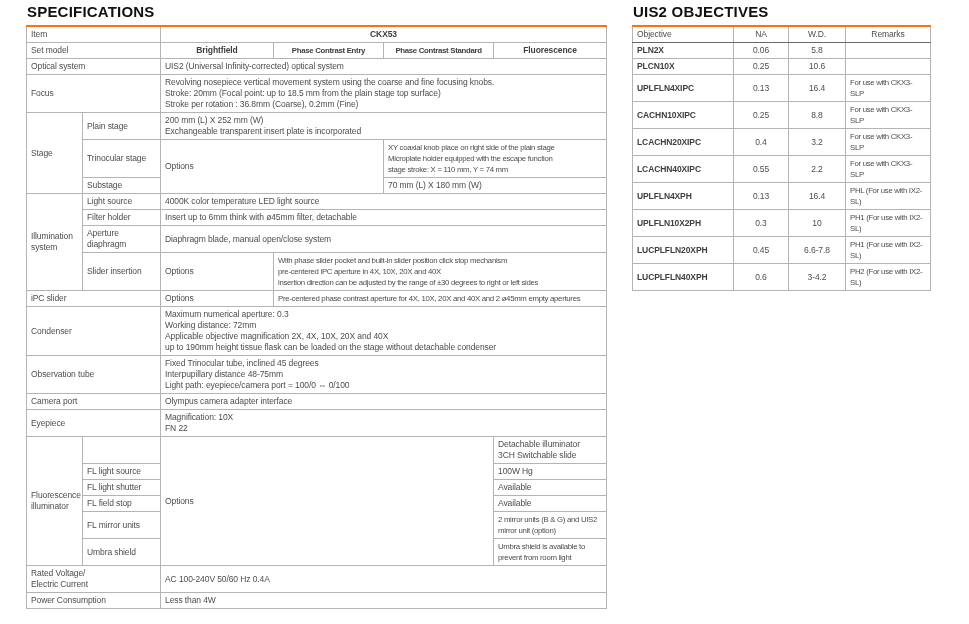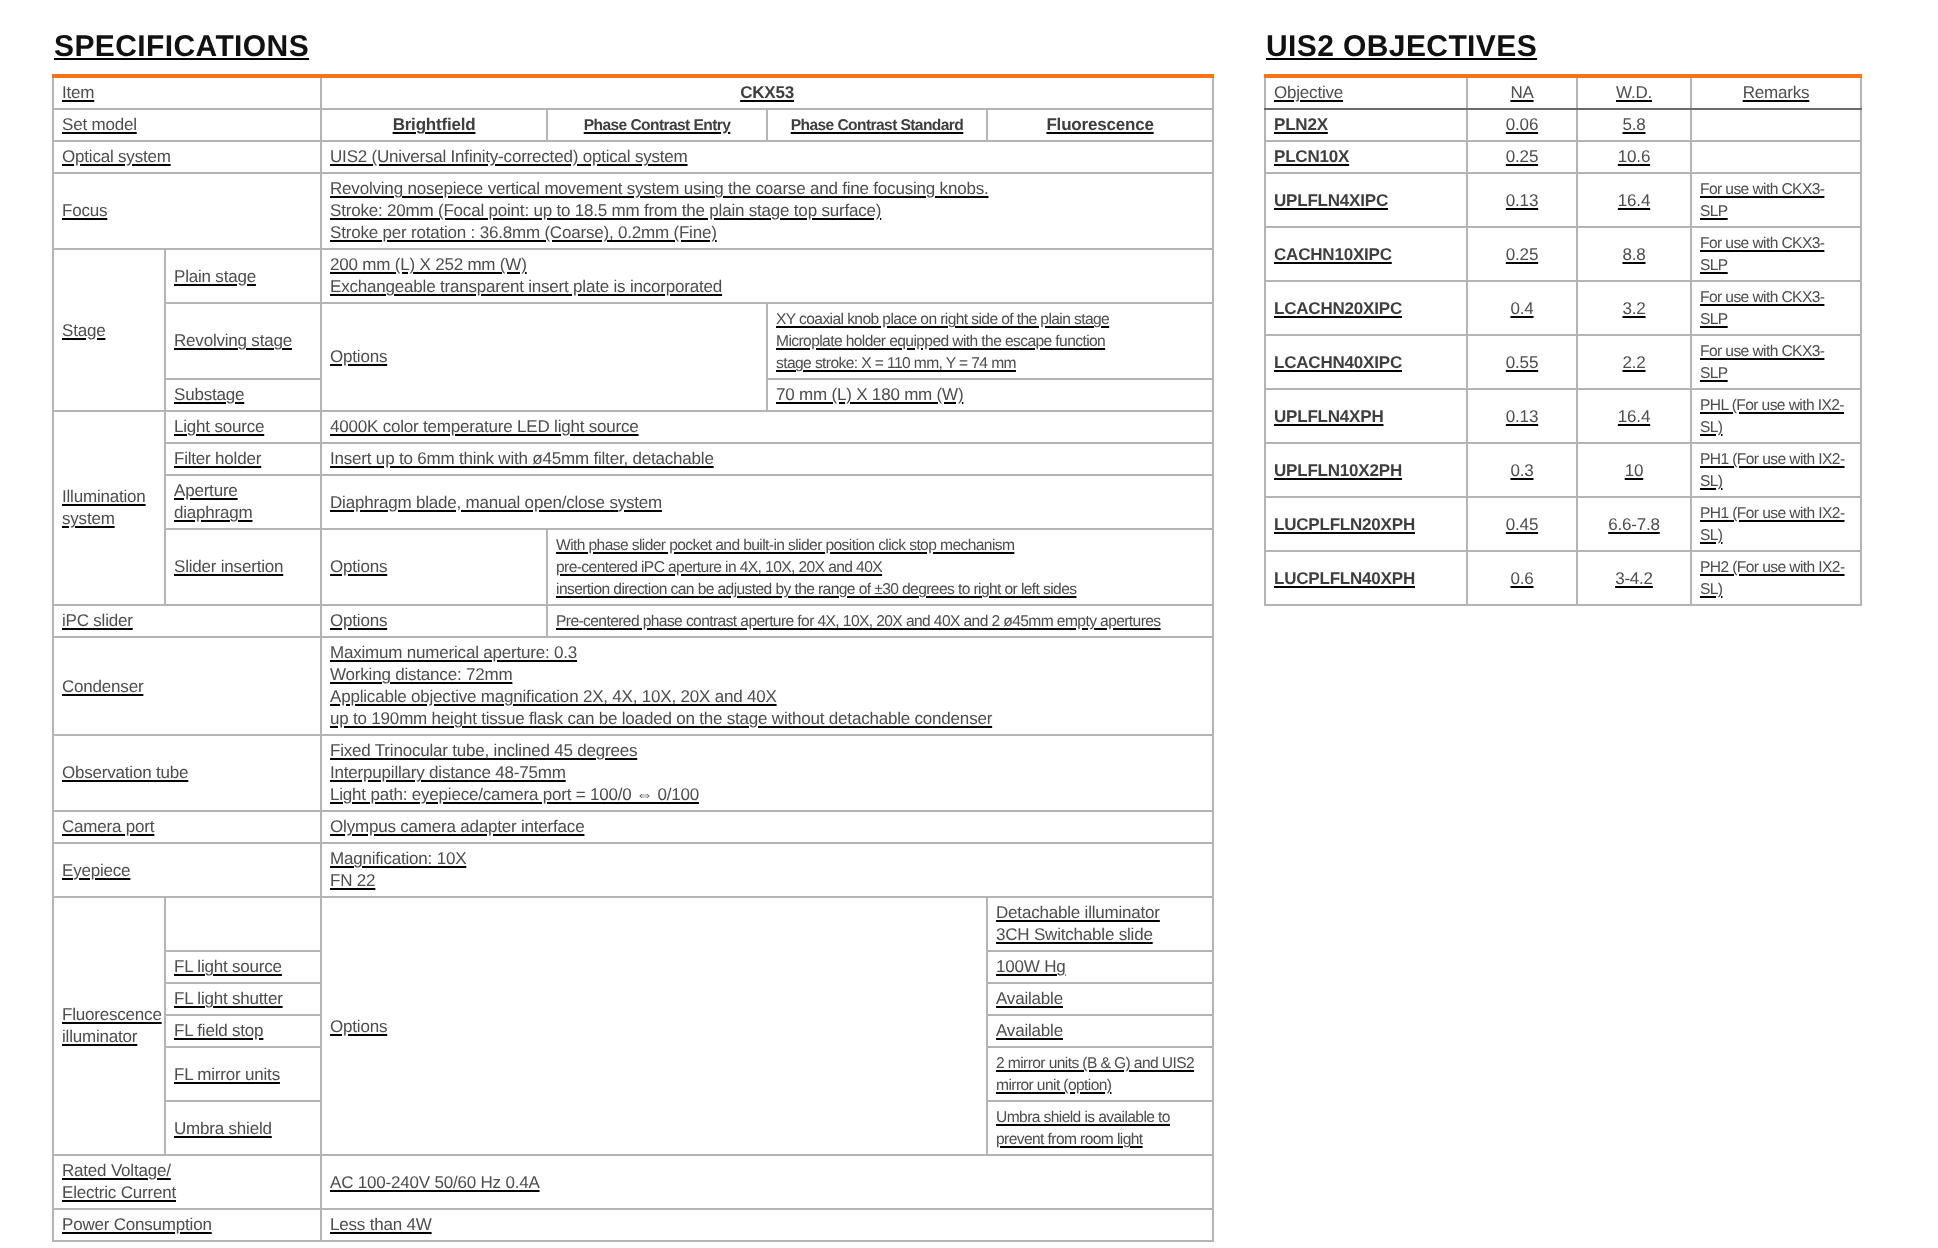--- a/index.html
+++ b/index.html
@@ -4,21 +4,21 @@
 <style>
   * { box-sizing: border-box; }
   html, body { margin: 0; padding: 0; }
   body {
     width: 969px; height: 624px;
     background: #ffffff;
     font-family: "Liberation Sans", sans-serif;
     position: relative;
     overflow: hidden;
   }
-  .block { position: absolute; top: 15px; text-decoration: underline; }
+  .block { position: absolute; top: 3px; }
   .spec-block { left: 26px; width: 580px; }
   .obj-block  { left: 632px; width: 298px; }
   .title {
     font-size: 15px; font-weight: bold; color: #111;
     margin: 0 0 5px 1px; letter-spacing: 0.2px;
   }
   table { border-collapse: collapse; width: 100%; table-layout: fixed; }
   td {
     border: 1px solid #b4b4b4;
     padding: 2px 4px;
@@ -78,21 +78,21 @@
 Stroke per rotation : 36.8mm (Coarse), 0.2mm (Fine)</td>
     </tr>
 
     <tr>
       <td rowspan="3">Stage</td>
       <td>Plain stage</td>
       <td colspan="4">200 mm (L) X 252 mm (W)
 Exchangeable transparent insert plate is incorporated</td>
     </tr>
     <tr>
-      <td>Revolving stage</td>
+      <td>Trinocular stage</td>
       <td colspan="2" rowspan="2">Options</td>
       <td colspan="2" class="condensed">XY coaxial knob place on right side of the plain stage
 Microplate holder equipped with the escape function
 stage stroke: X = 110 mm, Y = 74 mm</td>
     </tr>
     <tr>
       <td>Substage</td>
       <td colspan="2">70 mm (L) X 180 mm (W)</td>
     </tr>
 

